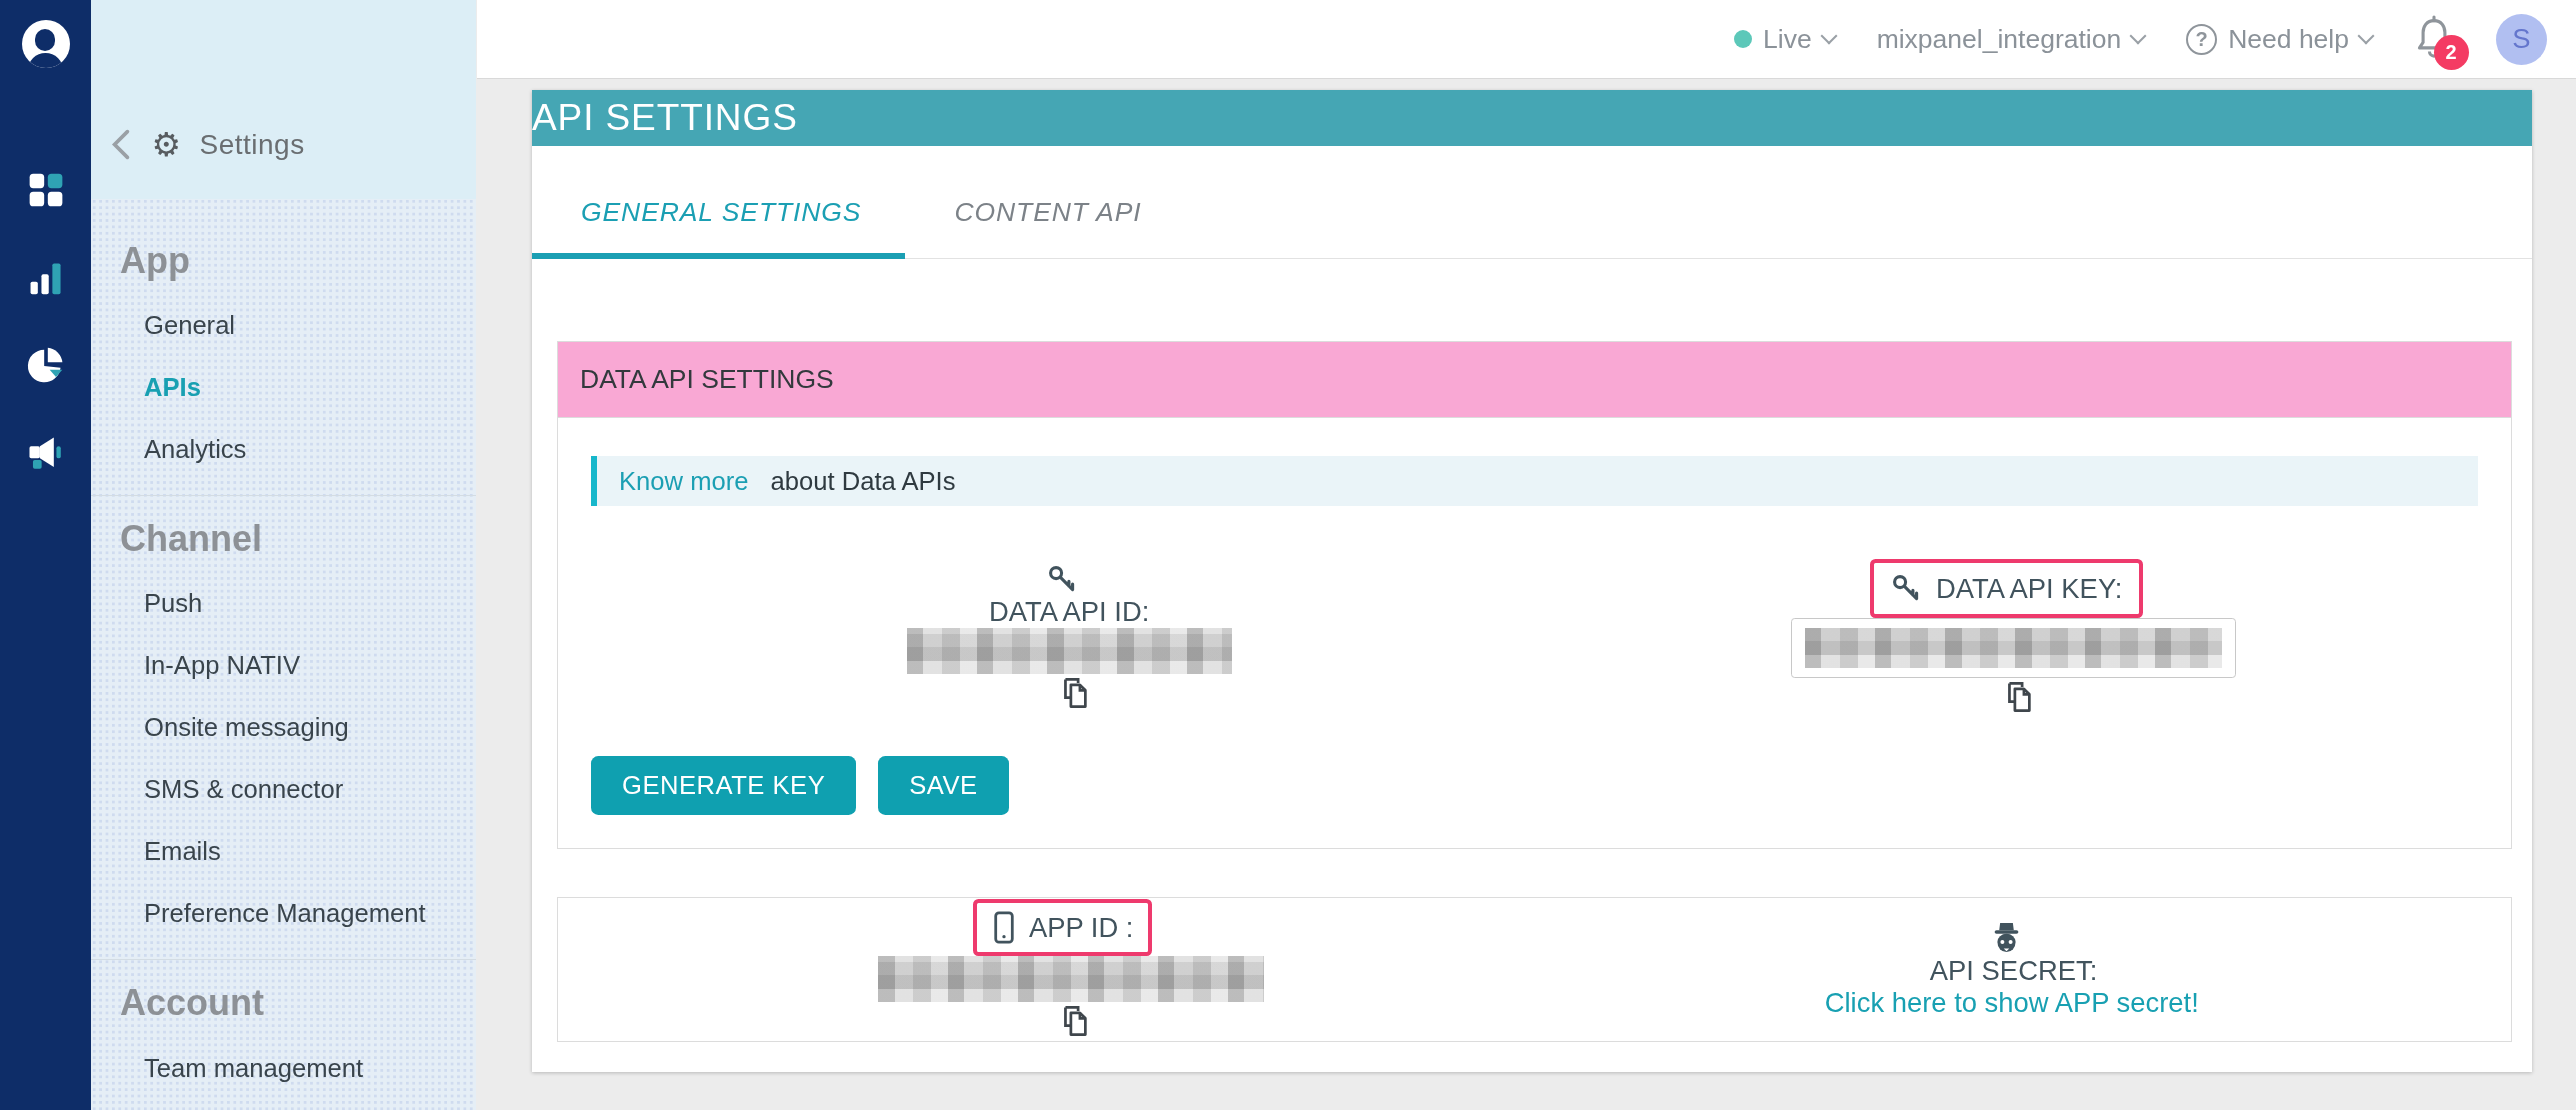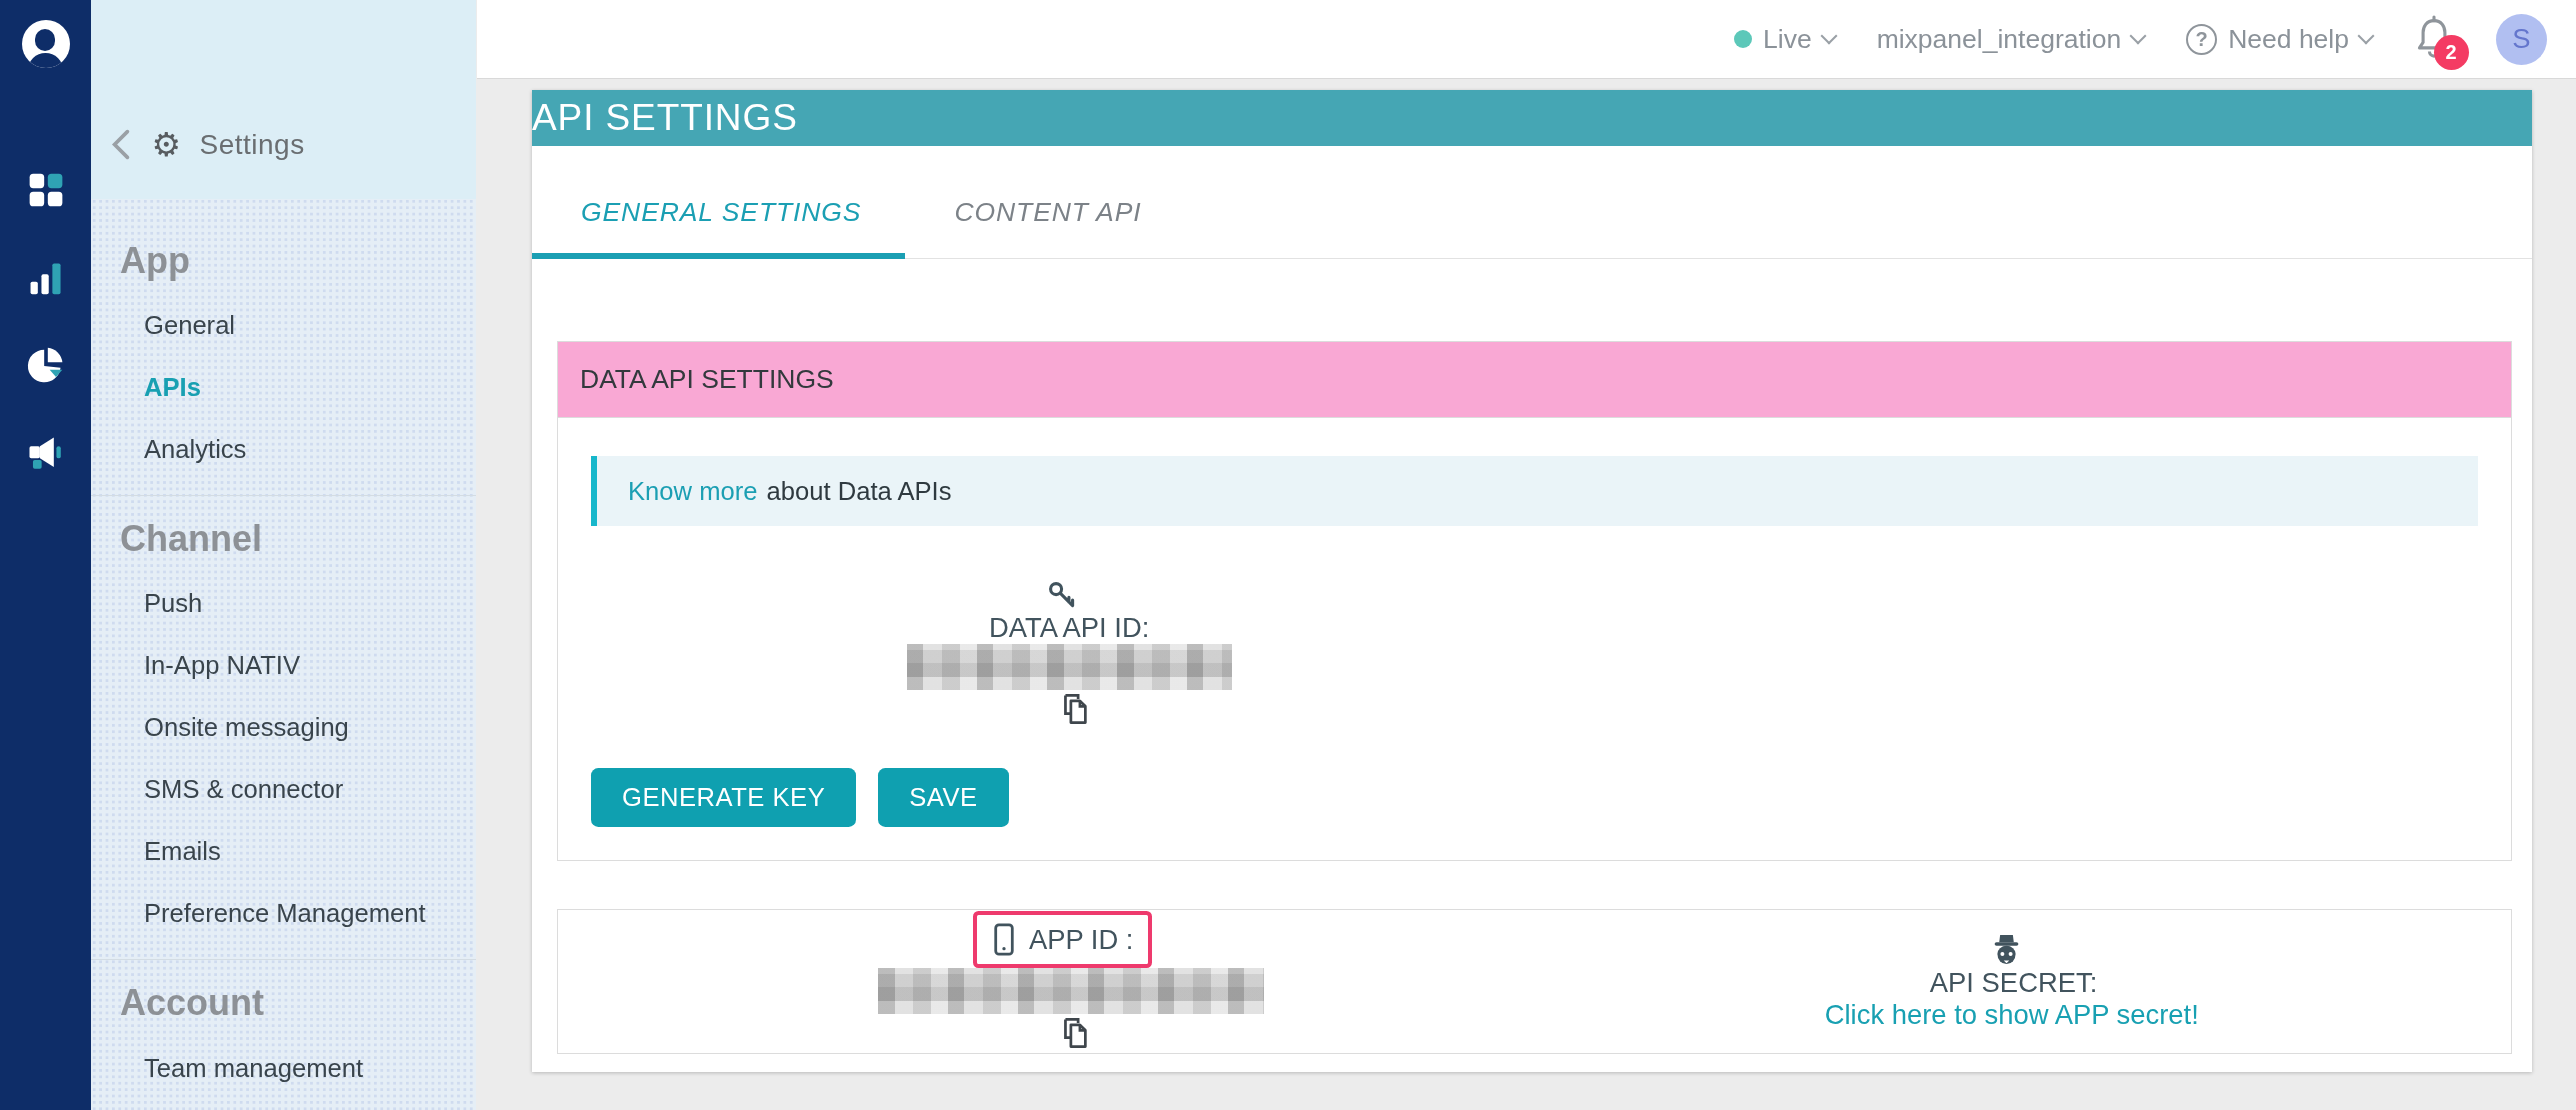--- a/index.html
+++ b/index.html
@@ -61,22 +61,22 @@
   .tab { font-size:26.5px; letter-spacing:0.9px; color:#7c8288; padding:0 44px 31px 49px;
     cursor:pointer; margin-bottom:-0.9px;font-style:italic; }
   .tab.active { color:#1b9fb3; border-bottom:6.4px solid #1b9fb3; padding-bottom:25px; }
 
   .section { border:0.9px solid #dcdcdc; margin:0 20px 0 25px; }
   .section-hd { height:76px; background:#f9a8d4; border-bottom:0.9px solid #dcdcdc;
     font-size:26.5px; color:#33393d; display:flex; align-items:center; padding-left:22px; }
   .section-hd.center { justify-content:center; padding-left:0; }
   .sec1 { margin-top:82px; }
   .sec1-body { padding:38px 33px 33px 33px; }
-  .banner { height:70px; background:#eaf4f8; border-left:6.4px solid #17b7cb;
-    display:flex; align-items:center; padding-left:31px; font-size:25.6px; color:#2f3a40; }
+  .banner { height:50px; background:#eaf4f8; border-left:6.4px solid #17b7cb;
+    display:flex; align-items:center; padding-left:22px; font-size:25.6px; color:#2f3a40;gap:13px; }
   .banner a { color:#1b9fb3; text-decoration:none; margin-right:9.1px; cursor:pointer; }
   .field-row { display:flex; align-items:center; margin-top:53px; }
   .half { width:50%; display:flex; align-items:center;flex-direction:column; }
   .lbl { font-size:27.4px; color:#41535d; white-space:nowrap; }
   .ic { display:flex; color:#41535d; }
   .pixel { background:
       repeating-linear-gradient(90deg, rgba(70,70,70,.28) 0 16.5px, rgba(190,190,190,.18) 16.5px 35px,
         rgba(120,120,120,.26) 35px 53px, rgba(230,230,230,.20) 53px 70px),
       repeating-linear-gradient(0deg, rgba(255,255,255,.45) 0 12.8px, rgba(120,120,120,.25) 12.8px 27.4px,
         rgba(200,200,200,.3) 27.4px 40px);
@@ -226,20 +226,41 @@
           <span class="lbl" style="margin-left:12.8px">DATA API ID:</span>
           <span class="pixel pix-id"></span>
           <span class="copy">
             <svg width="37" height="38" viewBox="0 0 40 42">
               <path d="M10 6 L24 6 L24 10 M10 6 L10 26 L16 26" fill="none" stroke="#3f464c" stroke-width="3"></path>
               <path d="M16 12 L26 12 L32 18 L32 36 L16 36 Z" fill="#ffffff" stroke="#3f464c" stroke-width="3" stroke-linejoin="round"></path>
               <path d="M26 12 L26 18 L32 18" fill="none" stroke="#3f464c" stroke-width="3"></path>
             </svg>
           </span>
         </div>
+        <div class="half">
+          <div class="pink-box">
+            <span class="ic">
+              <svg width="33" height="33" viewBox="0 0 36 36">
+                <circle cx="11" cy="11" r="6" fill="none" stroke="#41535d" stroke-width="3.4"></circle>
+                <path d="M15.5 15.5 L29 29 M29 29 L29 23 M25 25 L25 20" stroke="#41535d" stroke-width="3.4" fill="none" stroke-linecap="round"></path>
+              </svg>
+            </span>
+            <span class="lbl">DATA API KEY:</span>
+          </div>
+          <div class="keyfield">
+            <span class="pixel"></span>
+          </div>
+          <span class="copy">
+            <svg width="37" height="38" viewBox="0 0 40 42">
+              <path d="M10 6 L24 6 L24 10 M10 6 L10 26 L16 26" fill="none" stroke="#3f464c" stroke-width="3"></path>
+              <path d="M16 12 L26 12 L32 18 L32 36 L16 36 Z" fill="#ffffff" stroke="#3f464c" stroke-width="3" stroke-linejoin="round"></path>
+              <path d="M26 12 L26 18 L32 18" fill="none" stroke="#3f464c" stroke-width="3"></path>
+            </svg>
+          </span>
+        </div>
       </div>
       <div class="btn-row">
         <button class="btn">GENERATE KEY</button>
         <button class="btn">SAVE</button>
       </div>
     </div>
   </div>
 
   <div class="section sec2">
     <div class="sec2-body">

